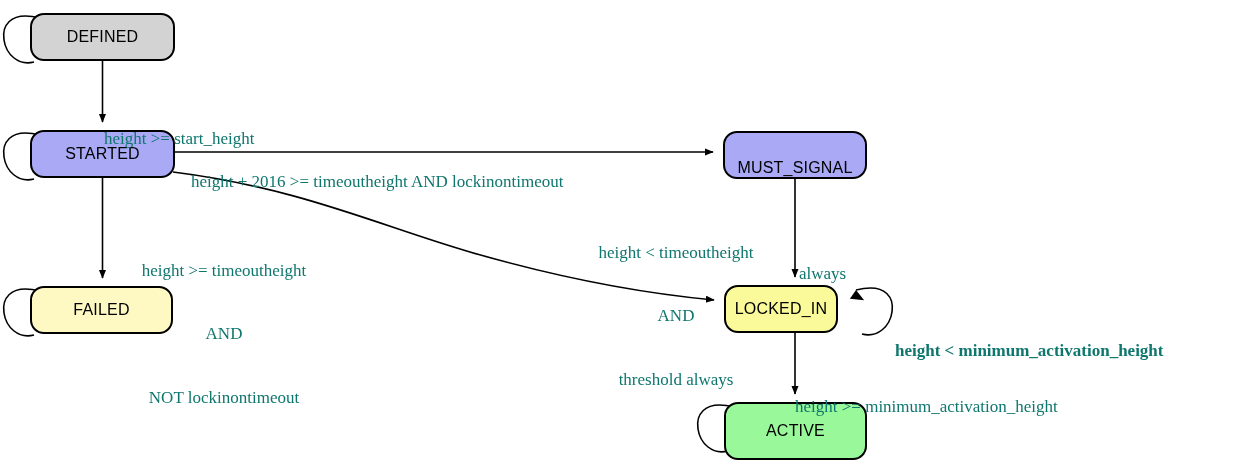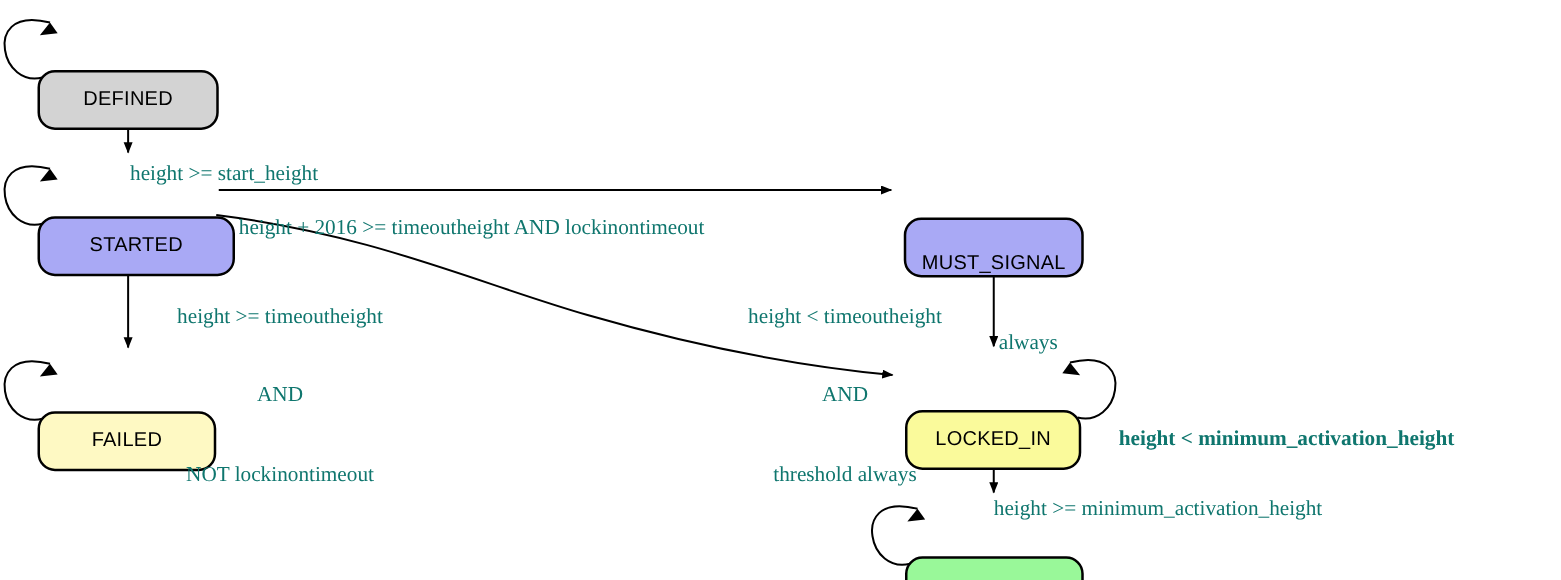--- a/index.html
+++ b/index.html
@@ -29,21 +29,20 @@
     border: 2.5px solid #000000;
     border-radius: 14px;
     display: flex;
     align-items: center;
     justify-content: center;
     font-family: "Liberation Sans", sans-serif;
     font-size: 16px;
     color: #000000;
     letter-spacing: 0.2px;
     white-space: nowrap;
-    margin-top: 43px;
   }
   .edge-label {
     position: absolute;
     font-family: "Liberation Serif", serif;
     font-size: 17px;
     color: #0f766e;
     white-space: pre;
     line-height: 1.25;
   }
   .edge-label.center { text-align: center; }
@@ -108,49 +107,49 @@
     <g>
       <path d="M856,290 C888,282 894,300 892,312 C890,326 878,338 862,334" stroke="#000000" stroke-width="1.6" fill="none"></path>
       <path d="M856,290 L849,298 L863,301 z" fill="#000000" transform="rotate(-6 856 290)"></path>
     </g>
   </svg>
 
   <div class="node" style="left:30px; top:13px; width:145px; height:48px; background:#d3d3d3;">
     <span>DEFINED</span>
   </div>
 
-  <div class="node" style="left:30px; top:130px; width:158px; height:48px; background:#a9a9f5;">
+  <div class="node" style="left:30px; top:130px; width:145px; height:48px; background:#a9a9f5;">
     <span>STARTED</span>
   </div>
 
   <div class="node" style="left:30px; top:286px; width:143px; height:48px; background:#fef9c3;">
     <span>FAILED</span>
   </div>
 
   <div class="node" style="left:723px; top:131px; width:144px; height:48px; background:#a9a9f5;align-items:flex-end;">
     <span>MUST_SIGNAL</span>
   </div>
 
-  <div class="node" style="left:724px; top:285px; width:141px; height:48px; background:#fafa9b;">
+  <div class="node" style="left:724px; top:285px; width:114px; height:48px; background:#fafa9b;">
     <span>LOCKED_IN</span>
   </div>
 
   <div class="node" style="left:724px; top:402px; width:143px; height:58px; background:#99f899;">
     <span>ACTIVE</span>
   </div>
 
   <div class="edge-label left" style="left:104px; top:85px;">
     <div>height &gt;= start_height</div>
   </div>
 
   <div class="edge-label left" style="left:191px; top:128px;">
     <div>height + 2016 &gt;= timeoutheight AND lockinontimeout</div>
   </div>
 
-  <div class="edge-label center" style="left:104px; top:199px; width:240px;">
+  <div class="edge-label center" style="left:104px; top:217px; width:240px;">
     <div>height &gt;= timeoutheight</div>
     <div>AND</div>
     <div>NOT lockinontimeout</div>
   </div>
 
   <div class="edge-label center" style="left:566px; top:199px; width:220px;">
     <div>height &lt; timeoutheight</div>
     <div>AND</div>
     <div>threshold always</div>
   </div>

